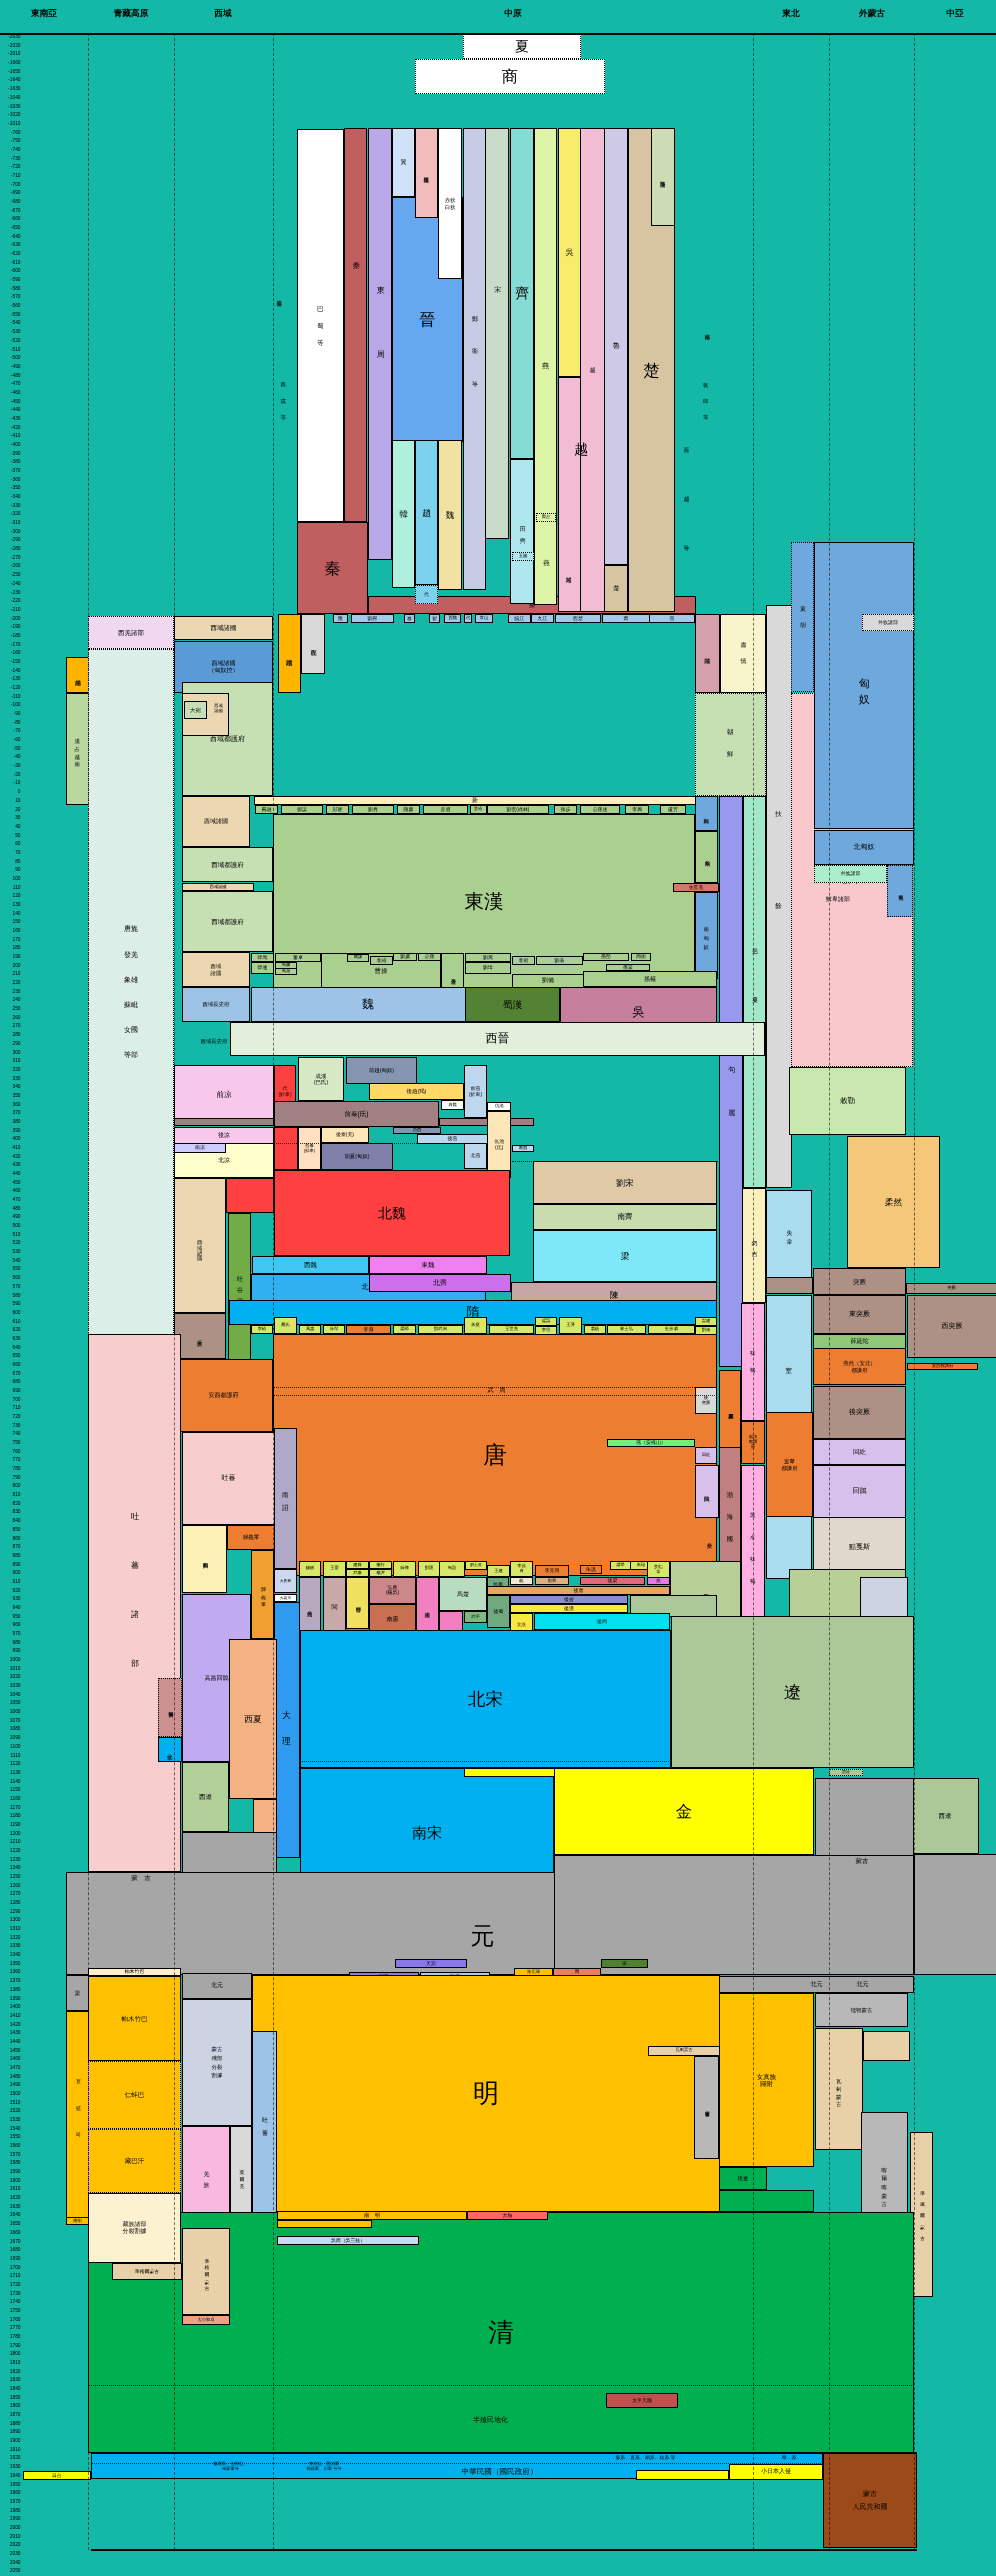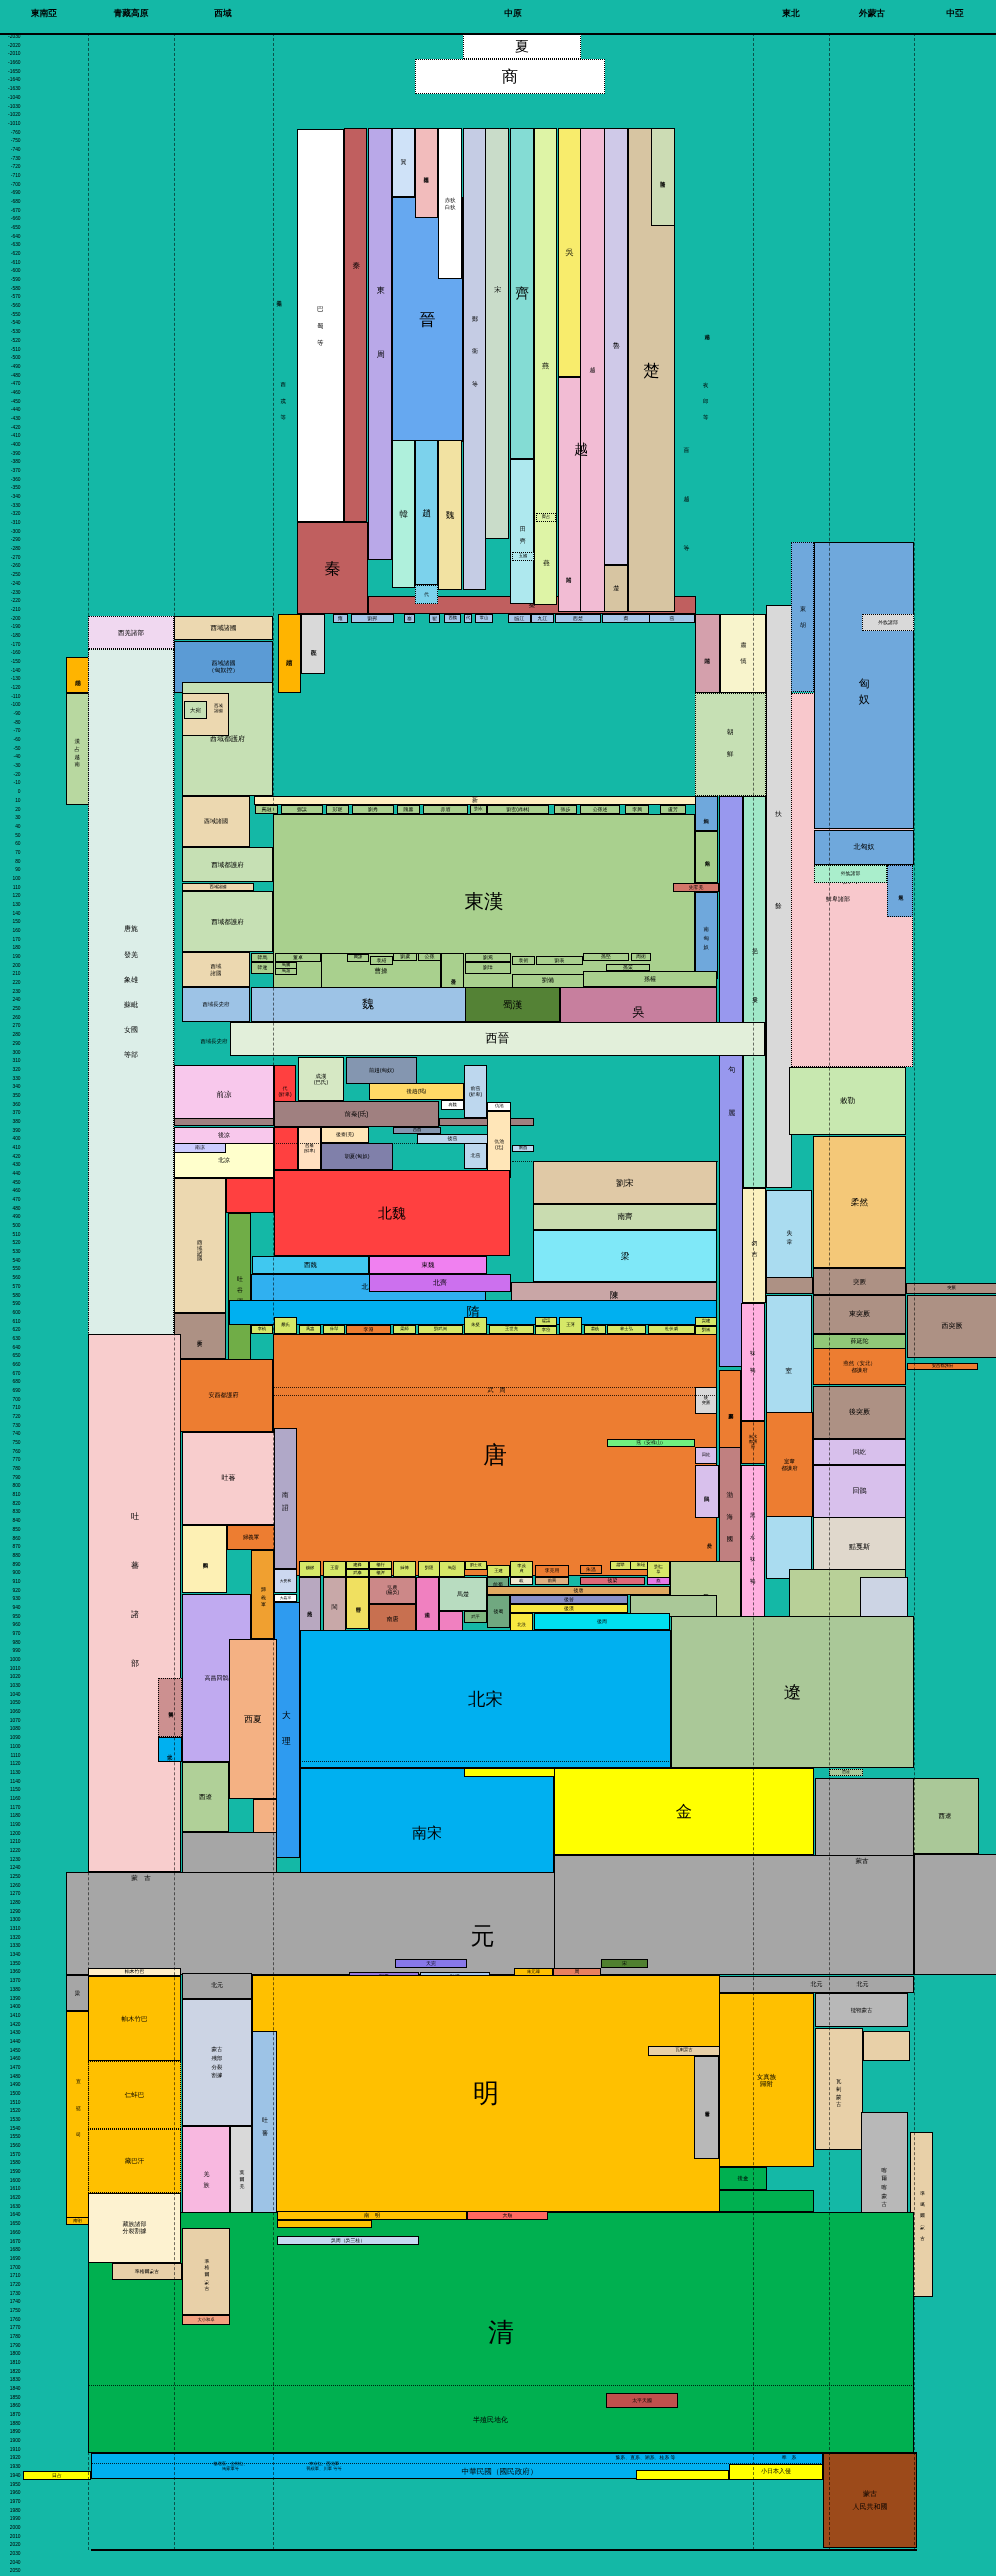--- a/index.html
+++ b/index.html
@@ -531,21 +531,21 @@
     <div class="blk" style="left: 741px; top: 1421px; width: 24px; height: 43px; font-size: 4.3px; background: rgb(237, 125, 49); border: 0.5px solid rgb(0, 0, 0);">黑水
 都護
 府</div>
     <div class="blk v" style="left: 741px; top: 1465px; width: 24px; height: 174px; font-size: 5.4px; letter-spacing: 22px; background: rgb(255, 176, 224); border: 0.5px solid rgb(0, 0, 0);">黑水靺鞨</div>
     <div class="blk v" style="left: 742px; top: 1188px; width: 24px; height: 115px; font-size: 6px; letter-spacing: 11px; background: rgb(250, 240, 190); border: 0.5px solid rgb(0, 0, 0);">勿吉</div>
     <div class="blk v" style="left: 766px; top: 1190px; width: 46px; height: 88px; font-size: 6px; letter-spacing: 8.7px; background: rgb(170, 220, 240); border: 0.5px solid rgb(0, 0, 0);">失韋</div>
     <div class="blk v" style="left: 766px; top: 1295px; width: 46px; height: 284px; font-size: 6.5px; letter-spacing: 76px; background: rgb(170, 220, 240); border: 0.5px solid rgb(0, 0, 0);">室韋</div>
     <div class="blk" style="left: 766px; top: 1412px; width: 47px; height: 105px; font-size: 5.4px; background: rgb(237, 125, 49); border: 0.5px solid rgb(0, 0, 0);">室韋
 都護府</div>
     <div class="blk" style="left: 789px; top: 1067px; width: 117px; height: 68px; font-size: 7.6px; background: rgb(200, 232, 176); border: 0.5px solid rgb(0, 0, 0);">敕勒</div>
-    <div class="blk" style="left: 813px; top: 1136px; width: 93px; height: 132px; font-size: 8.7px; background: rgb(244, 200, 120); border: 0.5px solid rgb(0, 0, 0);">柔然</div>
+    <div class="blk" style="left: 847px; top: 1136px; width: 93px; height: 132px; font-size: 8.7px; background: rgb(244, 200, 120); border: 0.5px solid rgb(0, 0, 0);">柔然</div>
     <div class="blk" style="left: 813px; top: 1268px; width: 93px; height: 26.6px; font-size: 6.5px; background: rgb(173, 145, 132); border: 0.5px solid rgb(0, 0, 0);">突厥</div>
     <div class="blk" style="left: 766px; top: 1277px; width: 47px; height: 17.4px; font-size: 4.3px; background: rgb(173, 145, 132); border: 0.5px solid rgb(0, 0, 0);"></div>
     <div class="blk" style="left: 906px; top: 1283px; width: 91px; height: 11.4px; font-size: 4.3px; background: rgb(173, 145, 132); border: 0.5px solid rgb(0, 0, 0);">突厥</div>
     <div class="blk" style="left: 813px; top: 1295px; width: 93px; height: 39px; font-size: 7px; background: rgb(173, 145, 132); border: 0.5px solid rgb(0, 0, 0);">東突厥</div>
     <div class="blk" style="left: 907px; top: 1295px; width: 90px; height: 63px; font-size: 7px; background: rgb(173, 145, 132); border: 0.5px solid rgb(0, 0, 0);">西突厥</div>
     <div class="blk" style="left: 813px; top: 1334px; width: 93px; height: 14.6px; font-size: 6px; background: rgb(144, 200, 120); border: 0.5px solid rgb(0, 0, 0);">薛延陀</div>
     <div class="blk" style="left: 813px; top: 1348px; width: 93px; height: 37px; font-size: 5.4px; background: rgb(237, 125, 49); border: 0.5px solid rgb(0, 0, 0);">燕然（安北）
 都護府</div>
     <div class="blk" style="left: 907px; top: 1363px; width: 71px; height: 7px; font-size: 4.3px; background: rgb(237, 125, 49); border: 0.5px solid rgb(0, 0, 0);">安西都護府</div>
     <div class="blk" style="left: 813px; top: 1386px; width: 93px; height: 53px; font-size: 7px; background: rgb(173, 145, 132); border: 0.5px solid rgb(0, 0, 0);">後突厥</div>

